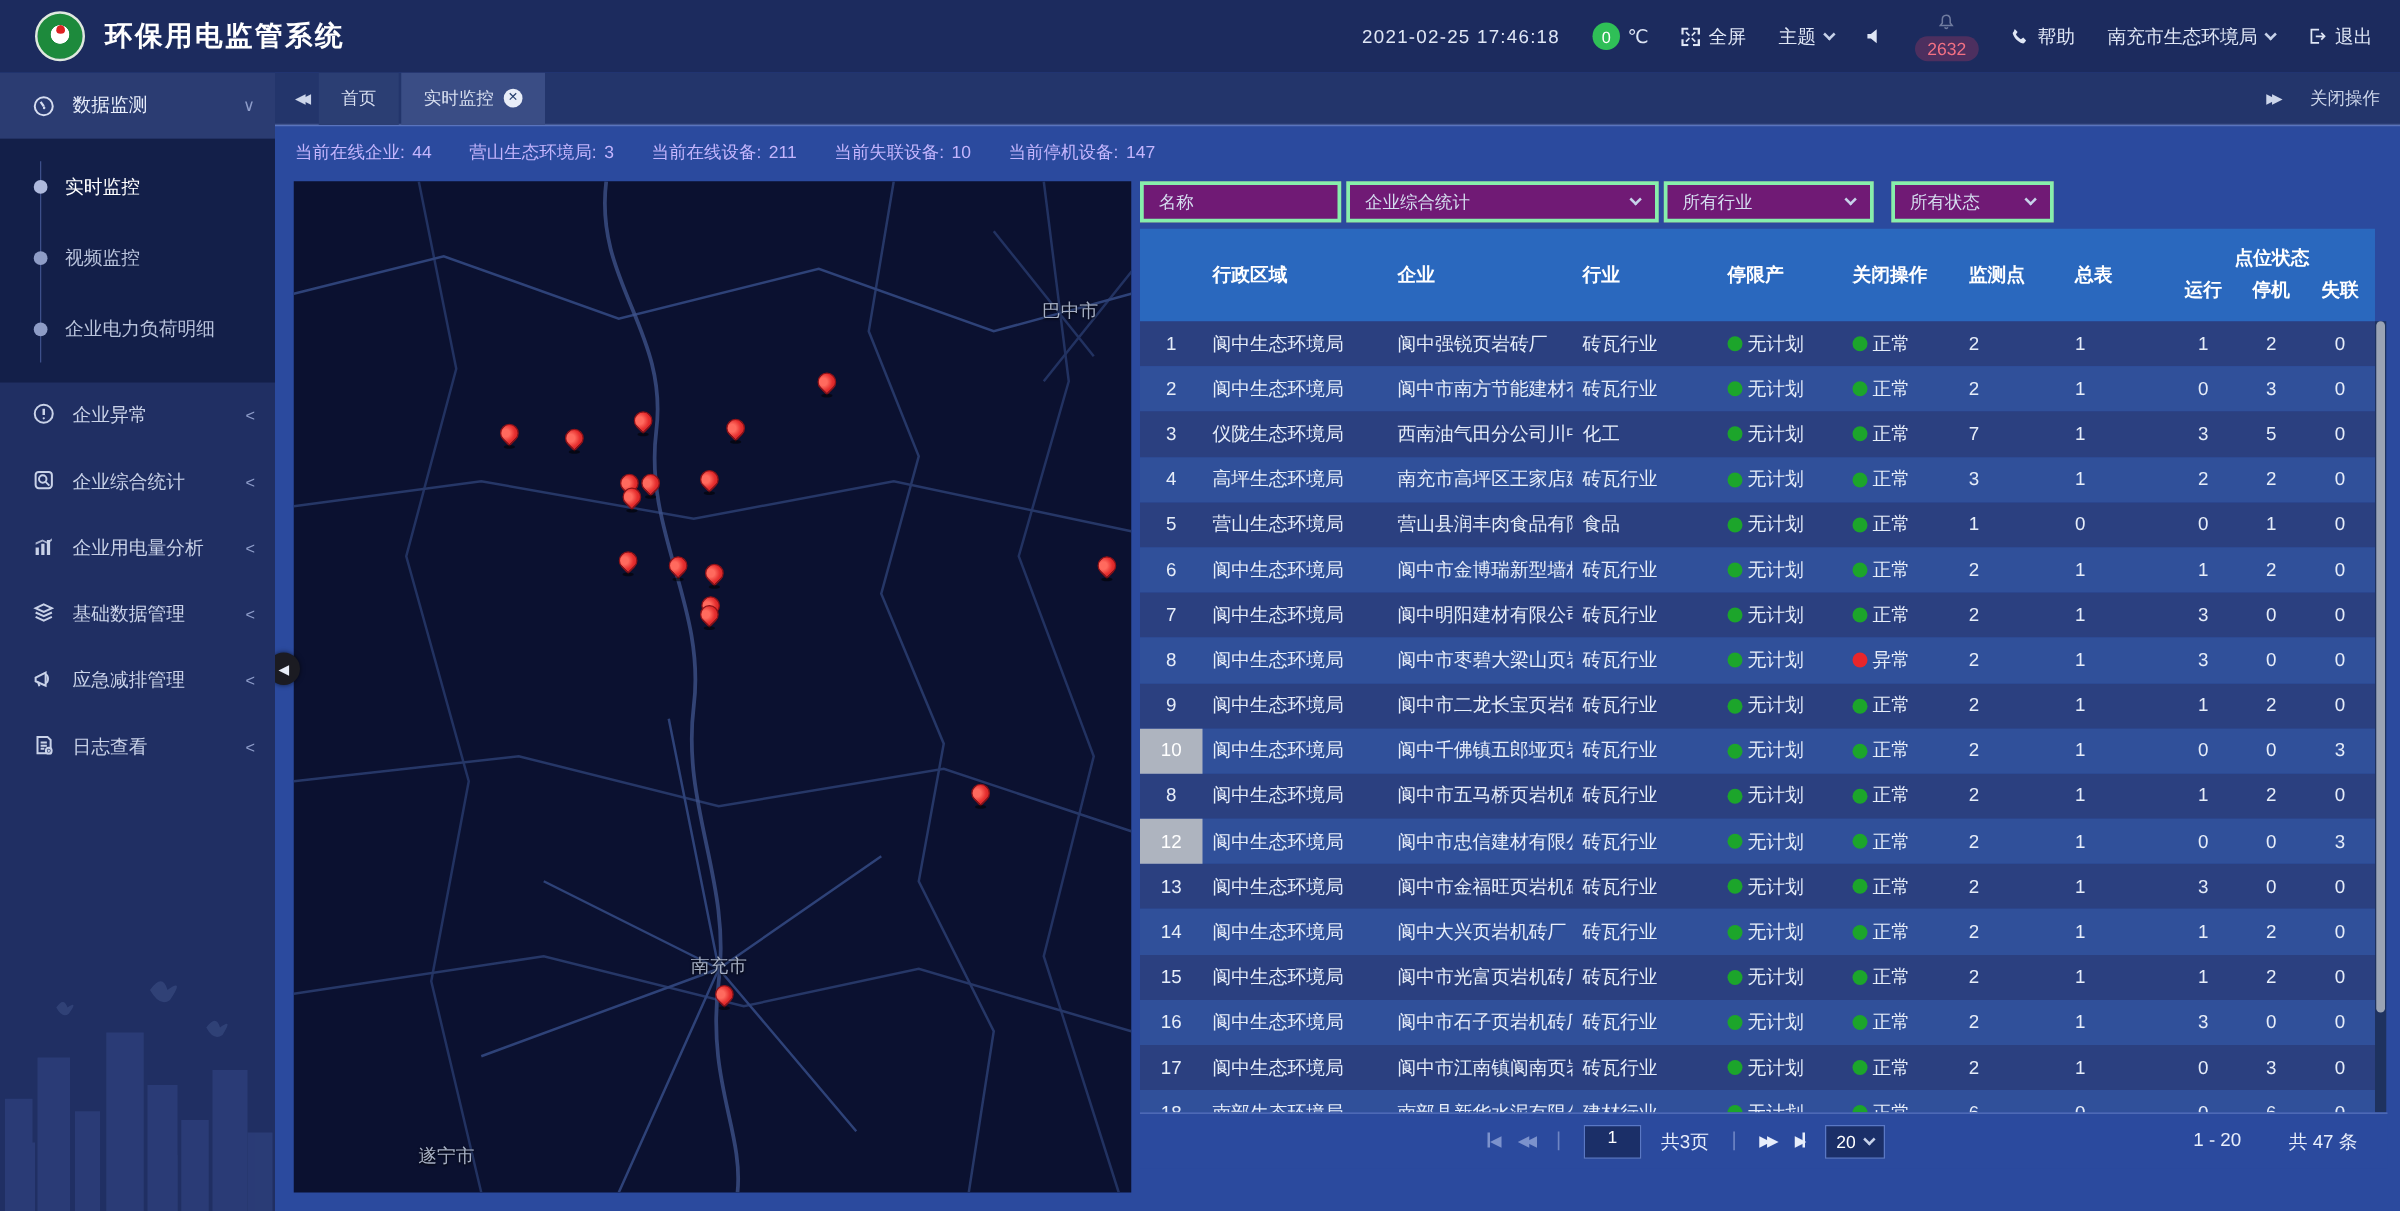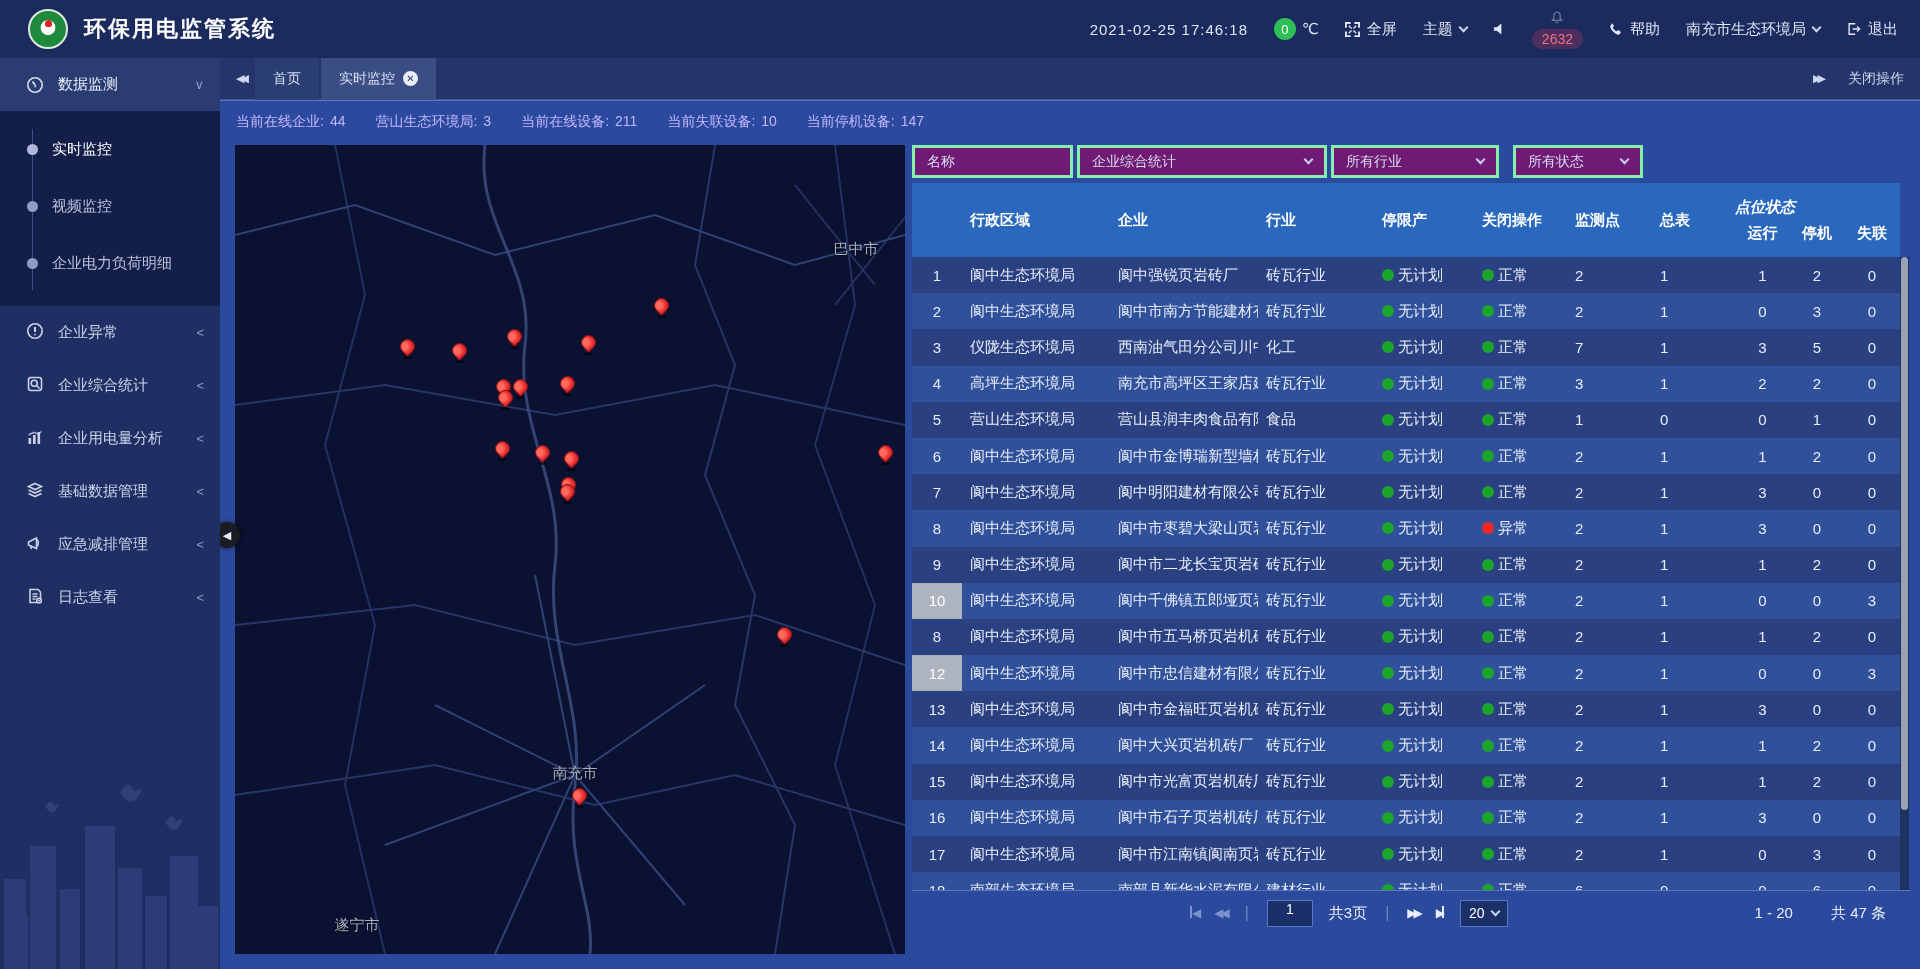--- a/index.html
+++ b/index.html
@@ -65,21 +65,21 @@
   .f-input{width:161px;}
   .f-sel{cursor:pointer;justify-content:space-between;}
   .f-sel .caret{border-color:#c7d2ea;}
   .w-region{width:250px;margin-left:4px;}
   .w-industry{width:168px;margin-left:4px;}
   .w-status{width:130px;margin-left:14px;}
 
   .tbl-header{position:absolute;left:0;top:38px;width:988px;height:74px;background:#2a68be;color:#fff;font-weight:bold;font-size:15px;display:flex;}
   .hc{display:flex;align-items:center;}
   .group-col{display:flex;flex-direction:column;justify-content:center;}
-  .group-title{text-align:left;font-style:italic;height:26px;line-height:26px;}
+  .group-title{text-align:center;height:26px;line-height:26px;}
   .group-subs{display:flex;}
   .group-subs span{text-align:center;height:26px;line-height:26px;}
 
   .tbl-body{position:absolute;left:0;top:112px;width:988px;height:633px;overflow:hidden;}
   .trow{display:flex;height:36.2px;align-items:center;color:#e6edf9;font-size:15px;}
   .trow.odd{background:#2b4080;}
   .trow.even{background:#30509a;}
   .cell{white-space:nowrap;overflow:hidden;}
   .c-num{width:50px;text-align:center;align-self:stretch;display:flex;align-items:center;justify-content:center;}
   .c-num.sel{background:#aeb4bf;color:#ffffff;}

